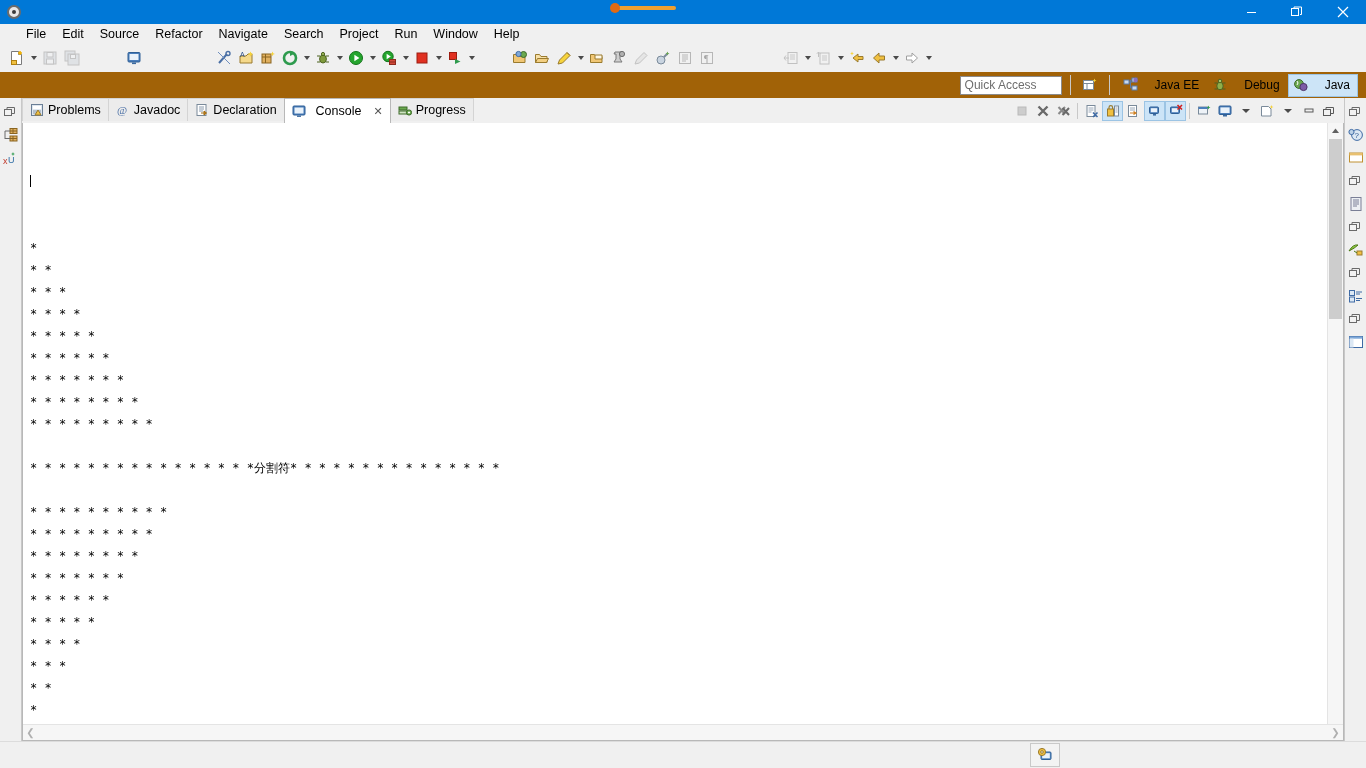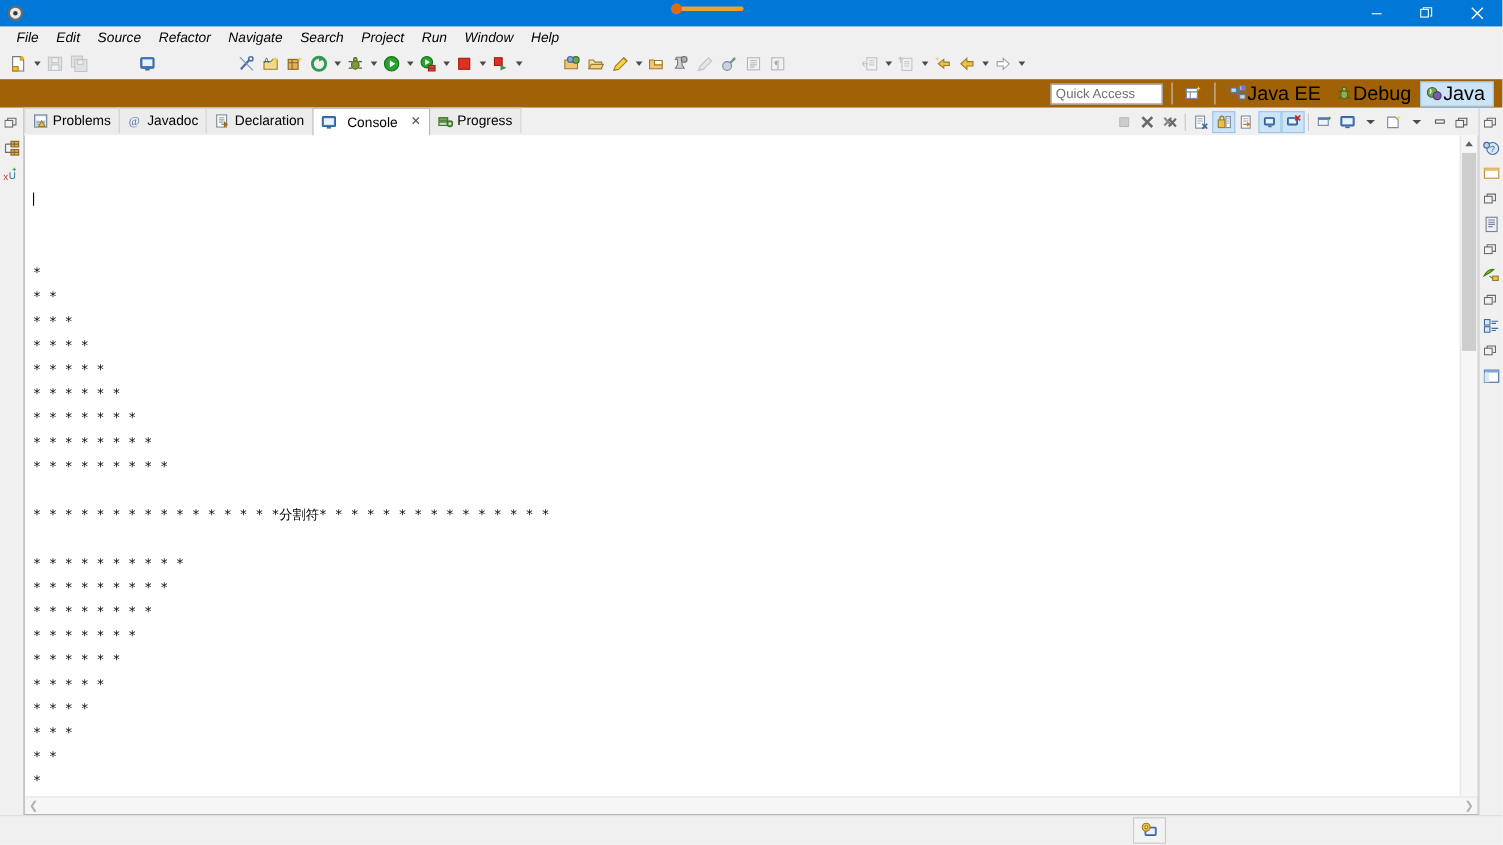--- a/index.html
+++ b/index.html
@@ -23,37 +23,37 @@
   }
   .title-text{color:#fff;font-size:12.5px;white-space:nowrap;letter-spacing:0.1px;}
   .title-drag{position:absolute;left:608px;top:2px;width:72px;height:12px;}
   .title-drag .bar{position:absolute;left:8px;top:4px;width:60px;height:4px;background:#f0a030;border-radius:2px;}
   .title-drag .knob{position:absolute;left:2px;top:1px;width:10px;height:10px;border-radius:50%;background:#e06a14;}
   .win-btns{position:absolute;right:0;top:0;height:24px;display:flex;}
   .win-btn{width:46px;height:24px;display:flex;align-items:center;justify-content:center;color:#fff;}
   .win-btn svg{display:block;}
 
   
-  .menubar{height:20px;background:#f0f0f0;display:flex;align-items:center;padding-left:7px;flex:0 0 20px;font-style:italic;}
+  .menubar{height:20px;background:#f0f0f0;display:flex;align-items:center;padding-left:18px;flex:0 0 20px;}
   .menu-item{padding:2px 8px;font-size:12.5px;color:#000;white-space:nowrap;}
 
   
   .toolbar{height:28px;background:#f0f0f0;display:flex;align-items:center;flex:0 0 28px;border-bottom:0;}
   .tb-btn{width:22px;height:22px;display:flex;align-items:center;justify-content:center;position:relative;}
   .tb-arrow{width:11px;height:22px;display:flex;align-items:center;justify-content:center;}
   .tb-arrow i{display:block;width:0;height:0;border-left:3.5px solid transparent;border-right:3.5px solid transparent;border-top:4px solid #4a4a4a;}
 
   
   .qarow{height:26px;display:flex;align-items:center;justify-content:flex-end;flex:0 0 26px;padding-right:8px;background:#a16207;}
   .qa-box{width:102px;height:19px;border:1px solid #8b8b8b;background:#fff;display:flex;align-items:center;padding-left:4px;box-sizing:border-box;}
   .qa-box span{color:#6e6e6e;font-size:12px;}
   .qa-sep{width:1px;height:20px;background:#c8c8c8;margin:0 8px;}
   .persp-new{width:22px;height:20px;display:flex;align-items:center;justify-content:center;}
   .persp{display:flex;align-items:center;height:21px;padding:0 7px 0 4px;border:1px solid transparent;white-space:nowrap;}
-  .persp span{margin-left:0;font-size:18px;}
+  .persp span{margin-left:16px;font-size:12px;}
   .persp.active{background:#cce4f7;border:1px solid #9cc4e4;}
 
   
   .body{flex:1 1 auto;display:flex;min-height:0;background:#f0f0f0;}
   .edge{width:21px;background:#f0f0f0;display:flex;flex-direction:column;align-items:center;padding-top:3px;}
   .edge-l{border-right:1px solid #c8c8c8;}
   .edge-r{border-left:1px solid #c8c8c8;}
   .edge-btn{width:19px;height:21px;display:flex;align-items:center;justify-content:center;margin-bottom:2px;}
 
   .center{flex:1 1 auto;display:flex;flex-direction:column;min-width:0;}

